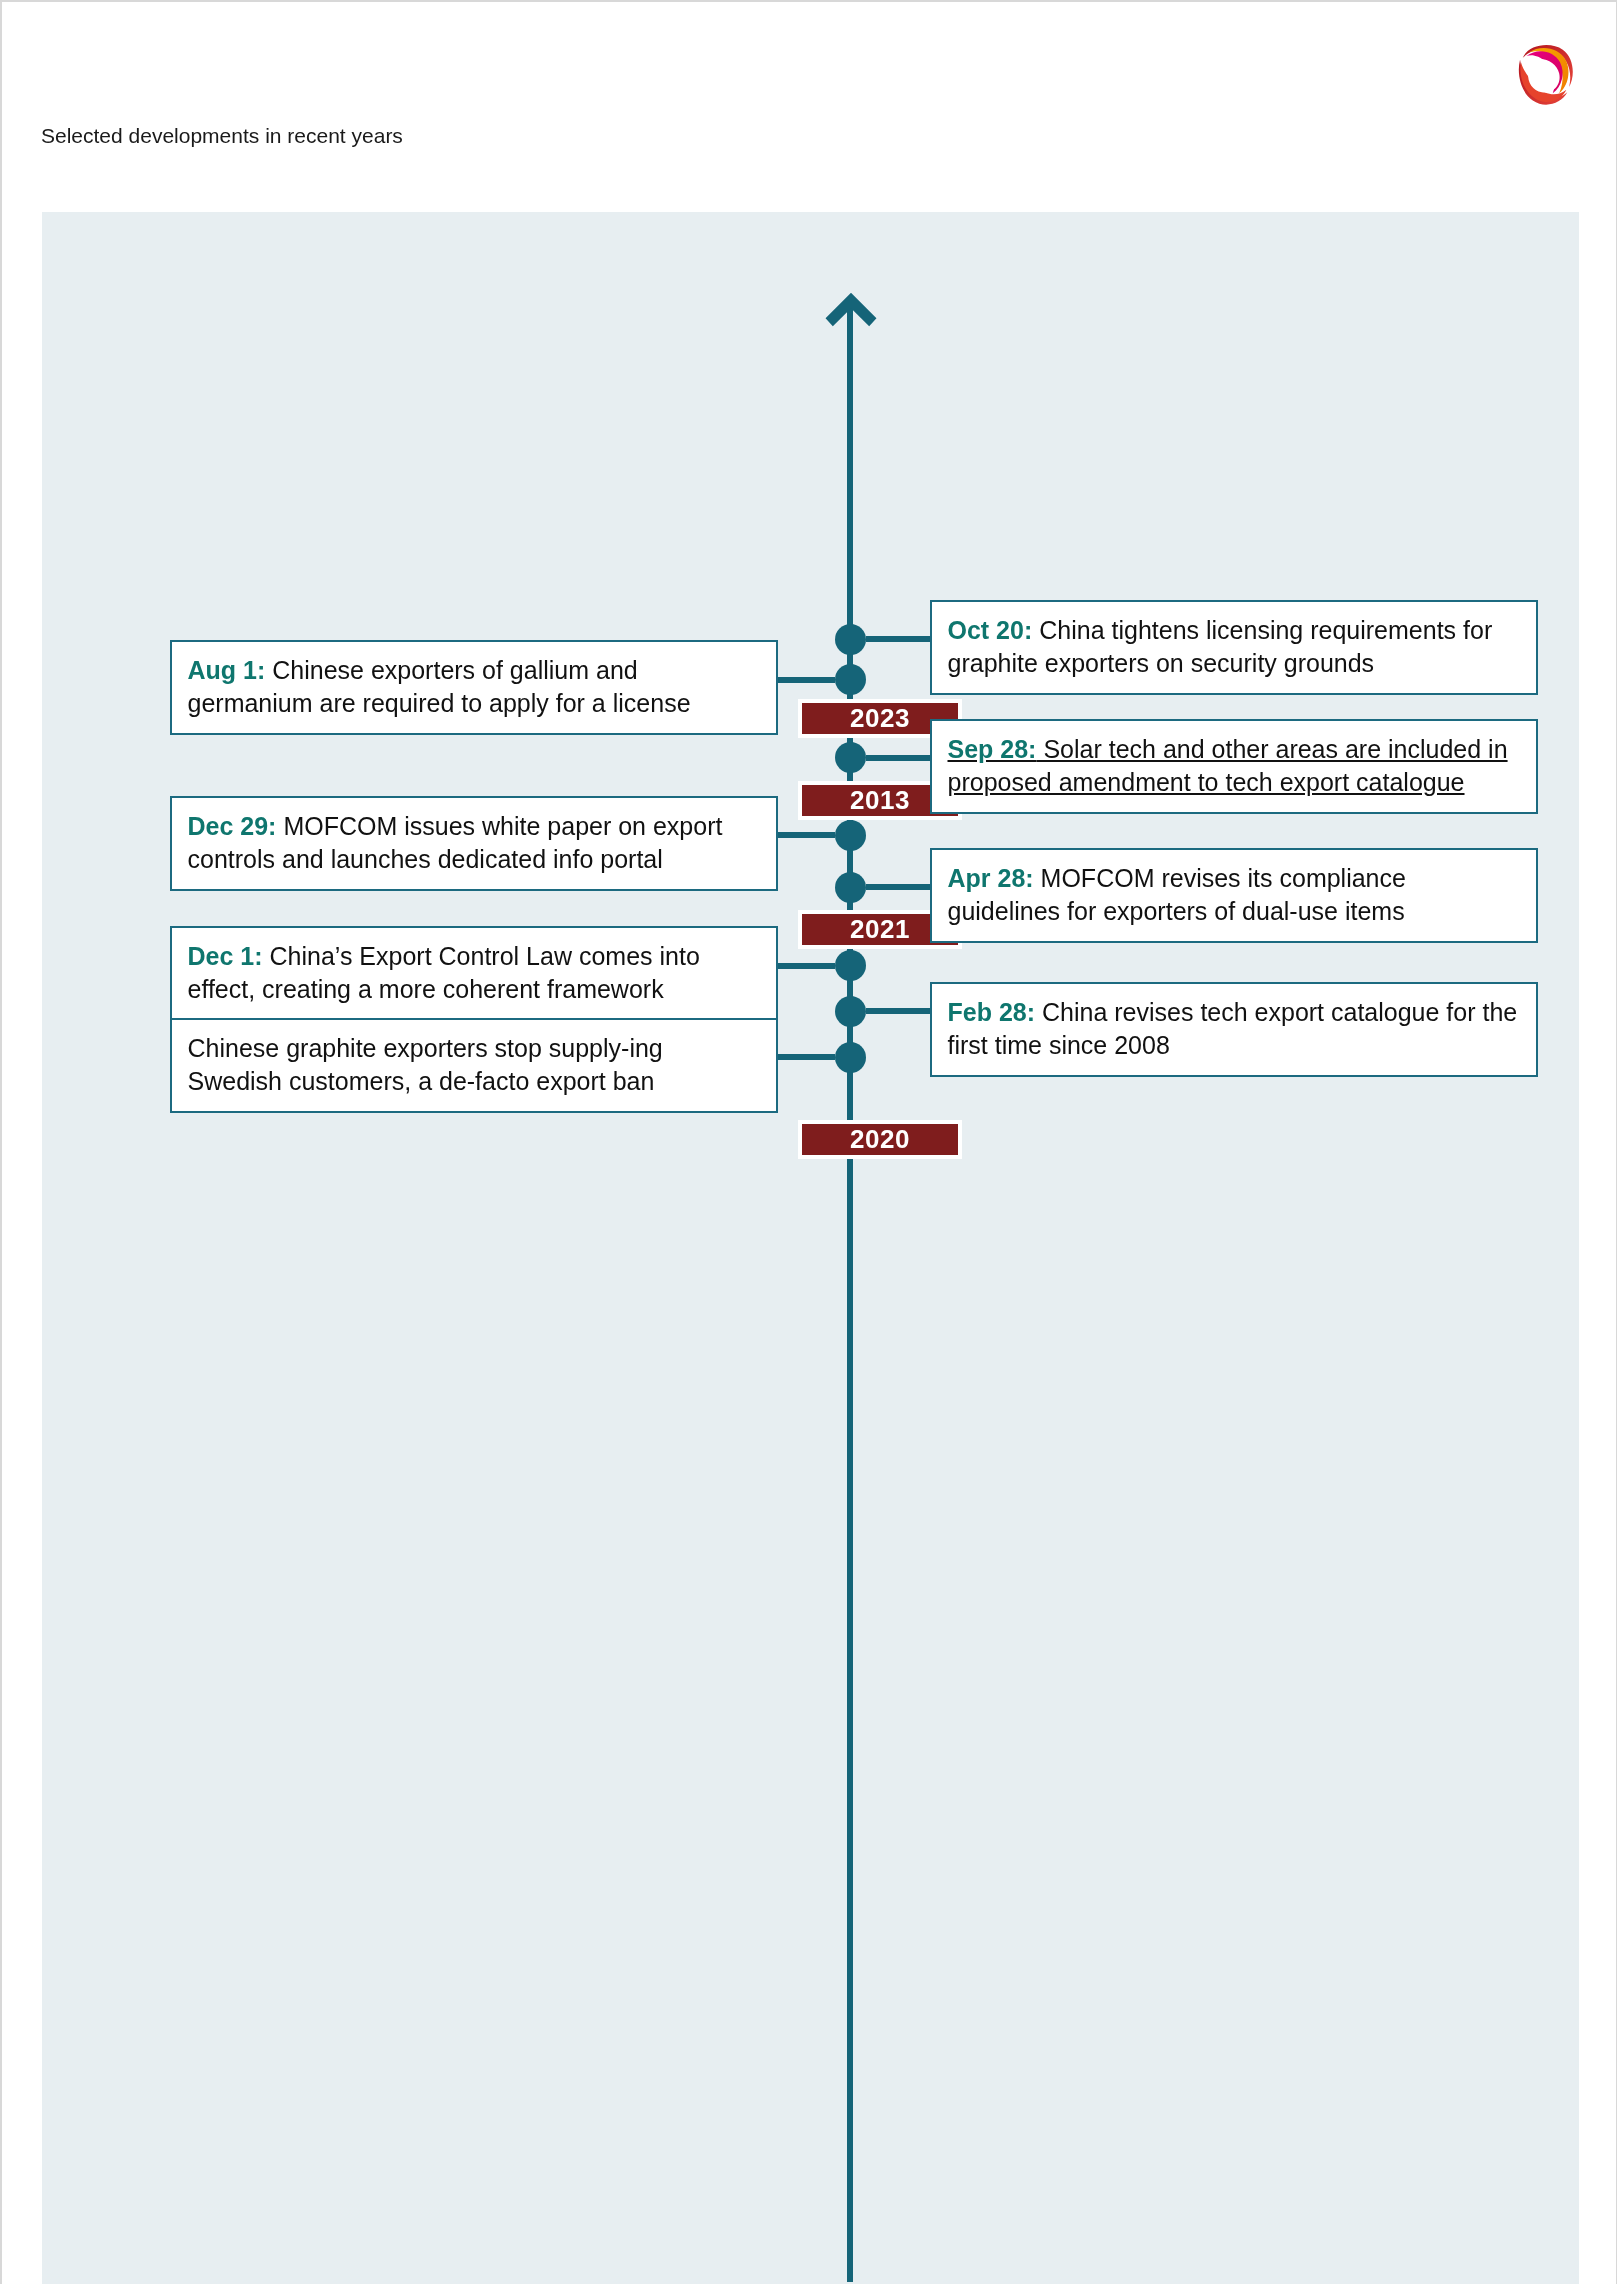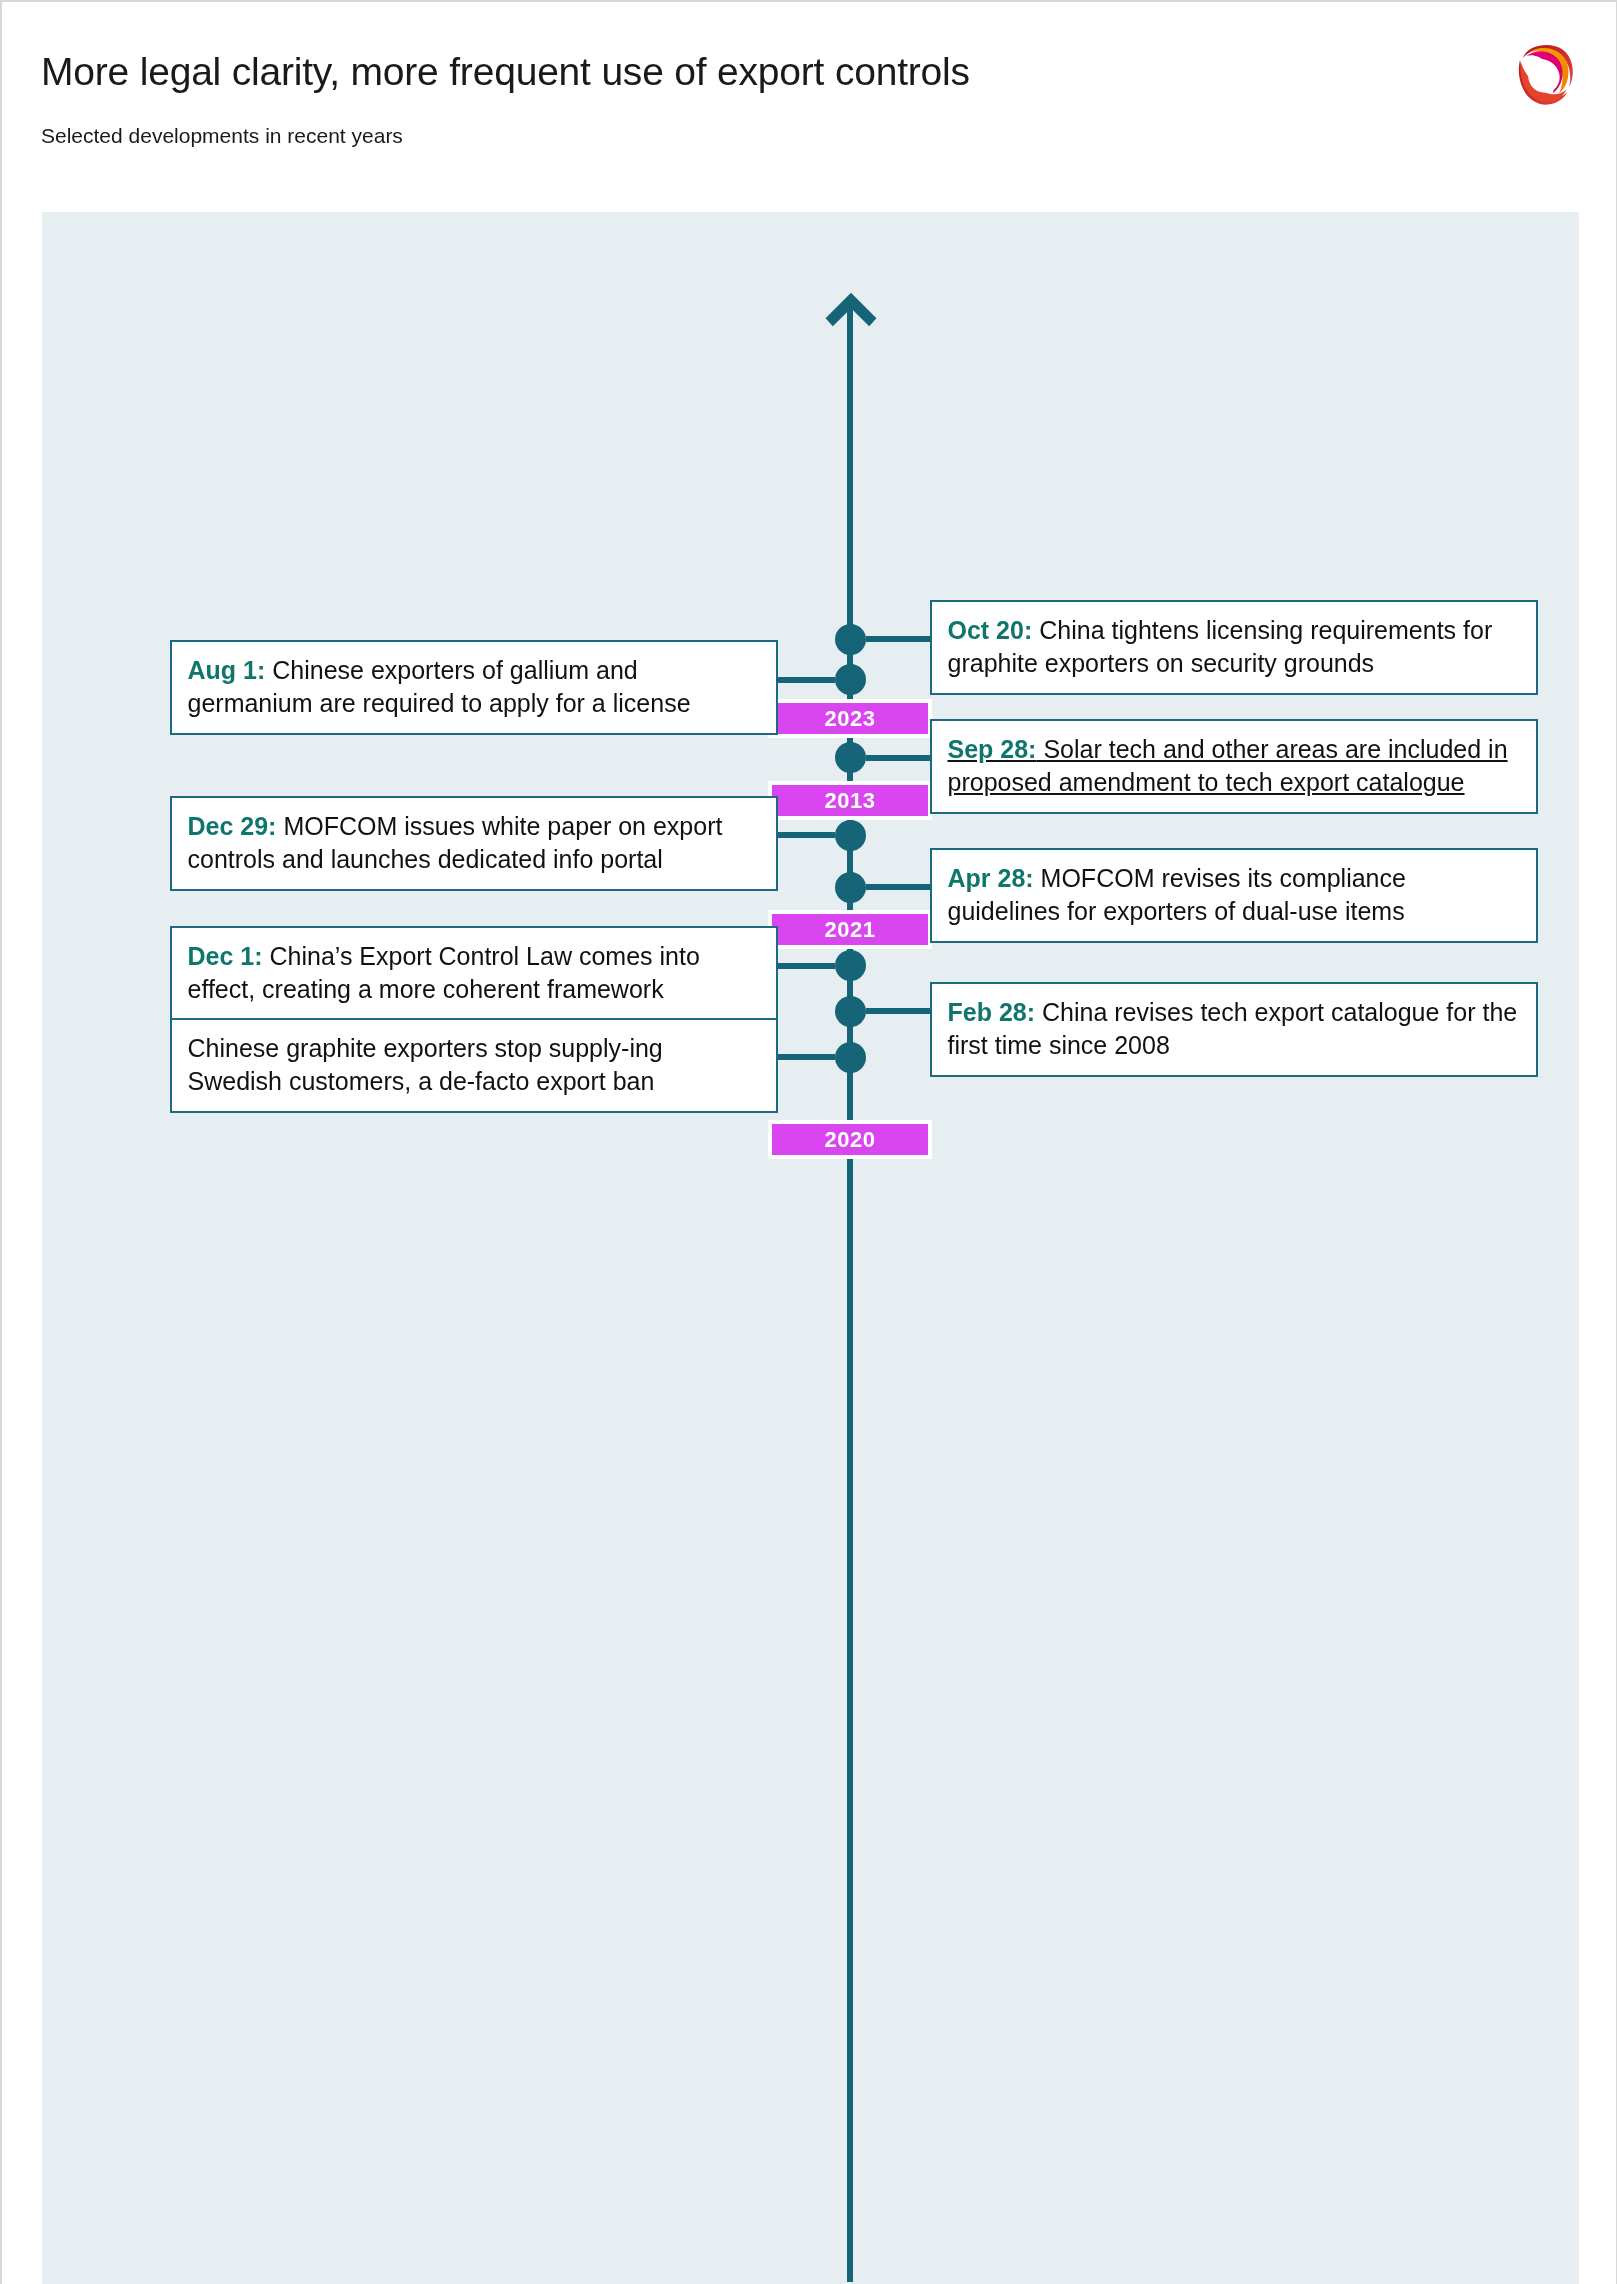--- a/index.html
+++ b/index.html
@@ -97,30 +97,30 @@
   
   .tl-connector {
     position: absolute;
     height: 6.4px;
     background: #156478;
   }
 
   
   .year-badge {
     position: absolute;
-    left: 726px;
+    left: 756px;
     width: 164px;
     height: 39px;
-    background: #d946ef;
+    background: #7f1d1d;
     border: 4.1px solid #ffffff;
     display: flex;
     align-items: center;
     justify-content: center;
     color: #ffffff;
-    font-size: 22px;
+    font-size: 26px;
     font-weight: 700;
     letter-spacing: 0.5px;
   }
 
   
   .event-box {
     position: absolute;
     background: #ffffff;
     border: 2.3px solid #1c6a80;
     padding: 12px 15.5px 13.7px 15.5px;
@@ -133,21 +133,20 @@
   .event-date {
     color: #0f766e;
     font-weight: 700;
   }
 </style>
 </head>
 <body>
 
 <div id="page">
 
-  <div id="header-title">More legal clarity, more frequent use of export controls</div>
   <div id="header-subtitle">Selected developments in recent years</div>
 
   <div id="logo">
     <svg viewBox="0 0 160 165" width="73" height="75" aria-hidden="true">
       <defs>
         <linearGradient id="g-crimson" x1="0" y1="0" x2="1" y2="1">
           <stop offset="0%" stop-color="#B3151F"></stop>
           <stop offset="100%" stop-color="#E6443A"></stop>
         </linearGradient>
         <linearGradient id="g-magenta" x1="0" y1="0" x2="1" y2="1">

